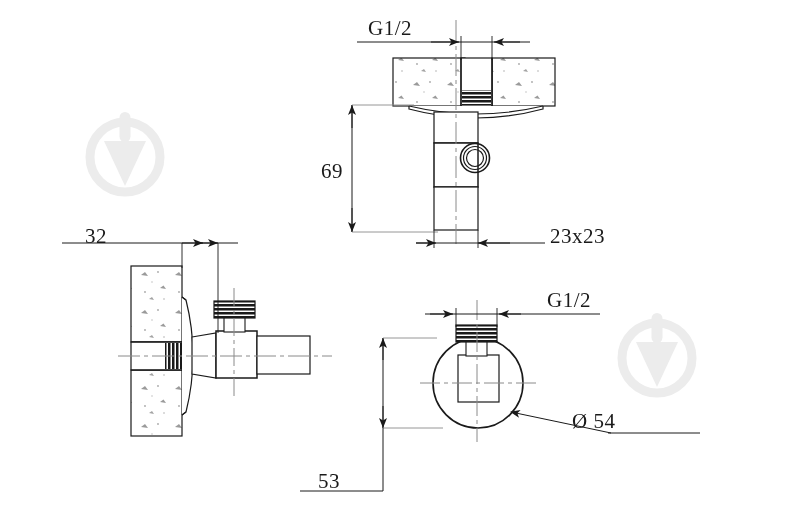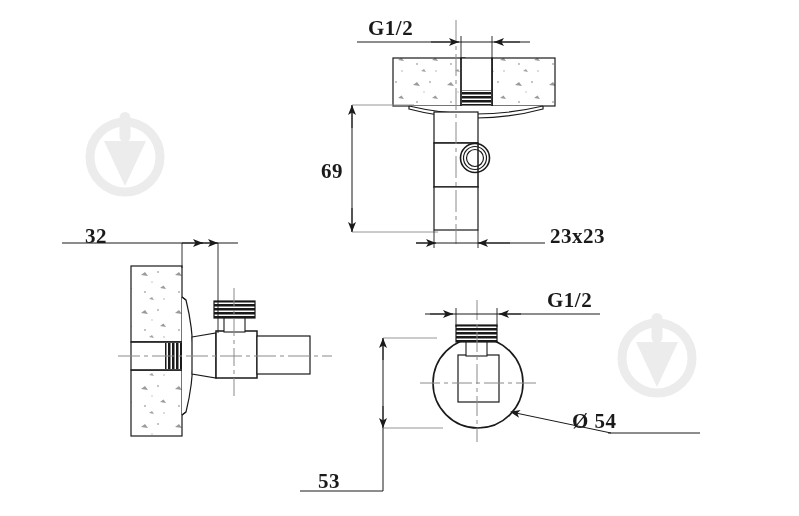--- a/index.html
+++ b/index.html
@@ -10,21 +10,20 @@
   }
   body {
     font-family: "Liberation Serif", "DejaVu Serif", serif;
   }
   #drawing-root {
     position: relative;
     width: 799px;
     height: 516px;
     background: #ffffff;
     overflow: hidden;
-    font-weight: bold;
   }
   #drawing-svg {
     display: block;
     width: 799px;
     height: 516px;
   }
   .dim-text {
     font-family: "Liberation Serif", "DejaVu Serif", serif;
     font-size: 21px;
     fill: #1a1a1a;

